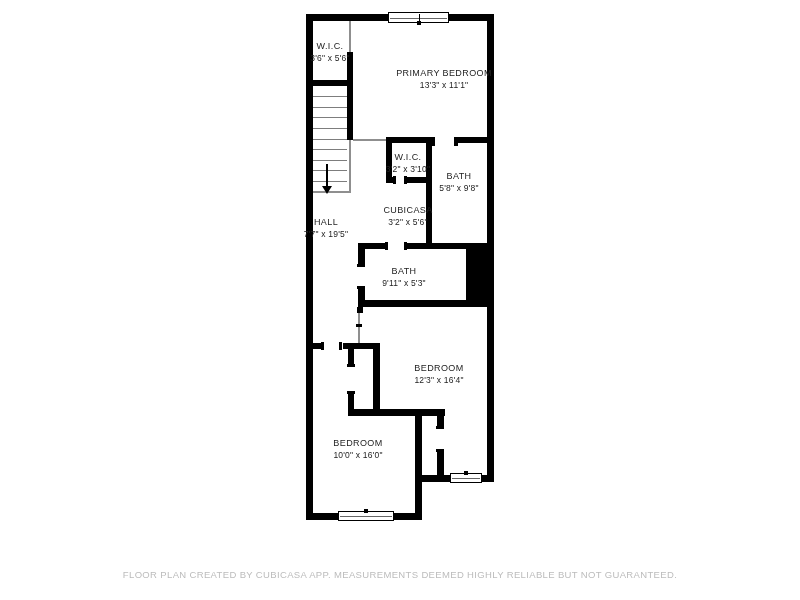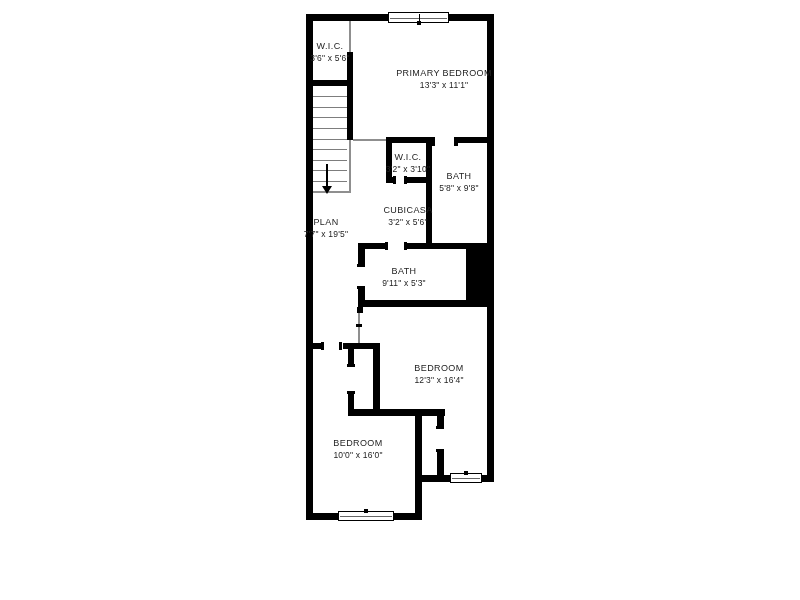--- a/index.html
+++ b/index.html
@@ -125,30 +125,31 @@
   </div>
   <div class="room-label" style="left:459px;top:170px;">
     <span class="nm">BATH</span>
     <span class="dm">5'8" x 9'8"</span>
   </div>
   <div class="room-label" style="left:408px;top:204px;">
     <span class="nm">CUBICASA</span>
     <span class="dm">3'2" x 5'6"</span>
   </div>
   <div class="room-label" style="left:326px;top:216px;">
-    <span class="nm">PLAN</span>
+    <span class="nm">HALL</span>
     <span class="dm">7'7" x 19'5"</span>
   </div>
   <div class="room-label" style="left:404px;top:265px;">
     <span class="nm">BATH</span>
     <span class="dm">9'11" x 5'3"</span>
   </div>
   <div class="room-label" style="left:439px;top:362px;">
     <span class="nm">BEDROOM</span>
     <span class="dm">12'3" x 16'4"</span>
   </div>
   <div class="room-label" style="left:358px;top:437px;">
     <span class="nm">BEDROOM</span>
     <span class="dm">10'0" x 16'0"</span>
   </div>
 
+  <div class="footer">FLOOR PLAN CREATED BY CUBICASA APP. MEASUREMENTS DEEMED HIGHLY RELIABLE BUT NOT GUARANTEED.</div>
 
 </div>
 
 </body></html>

